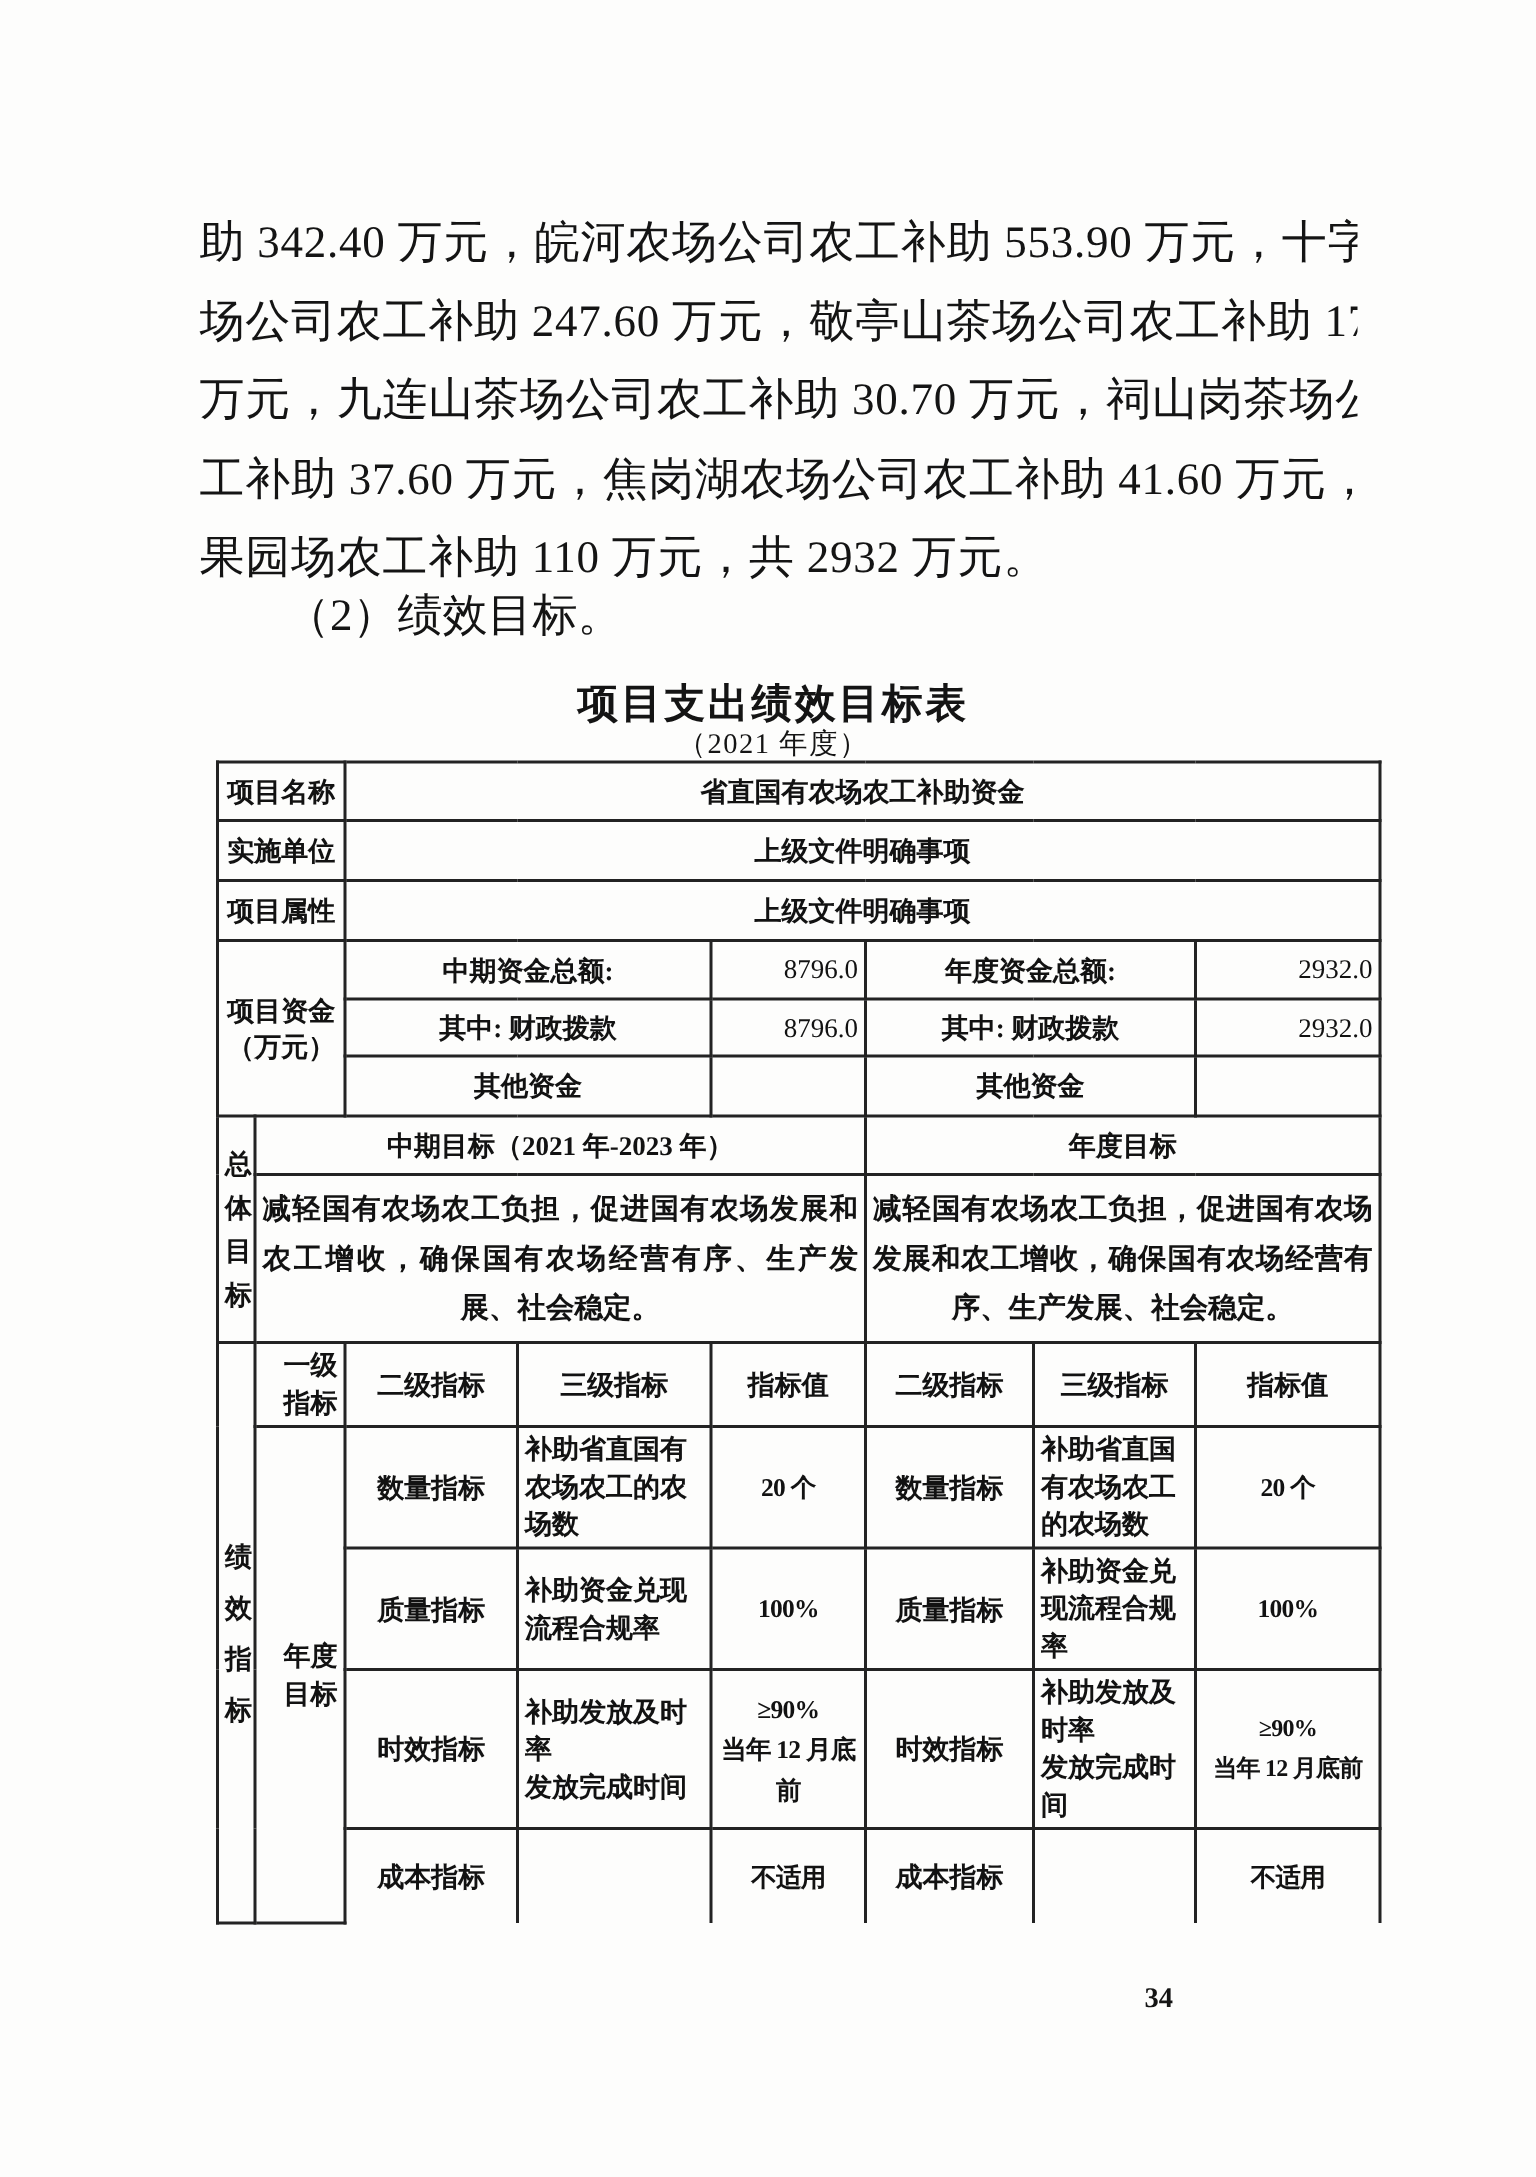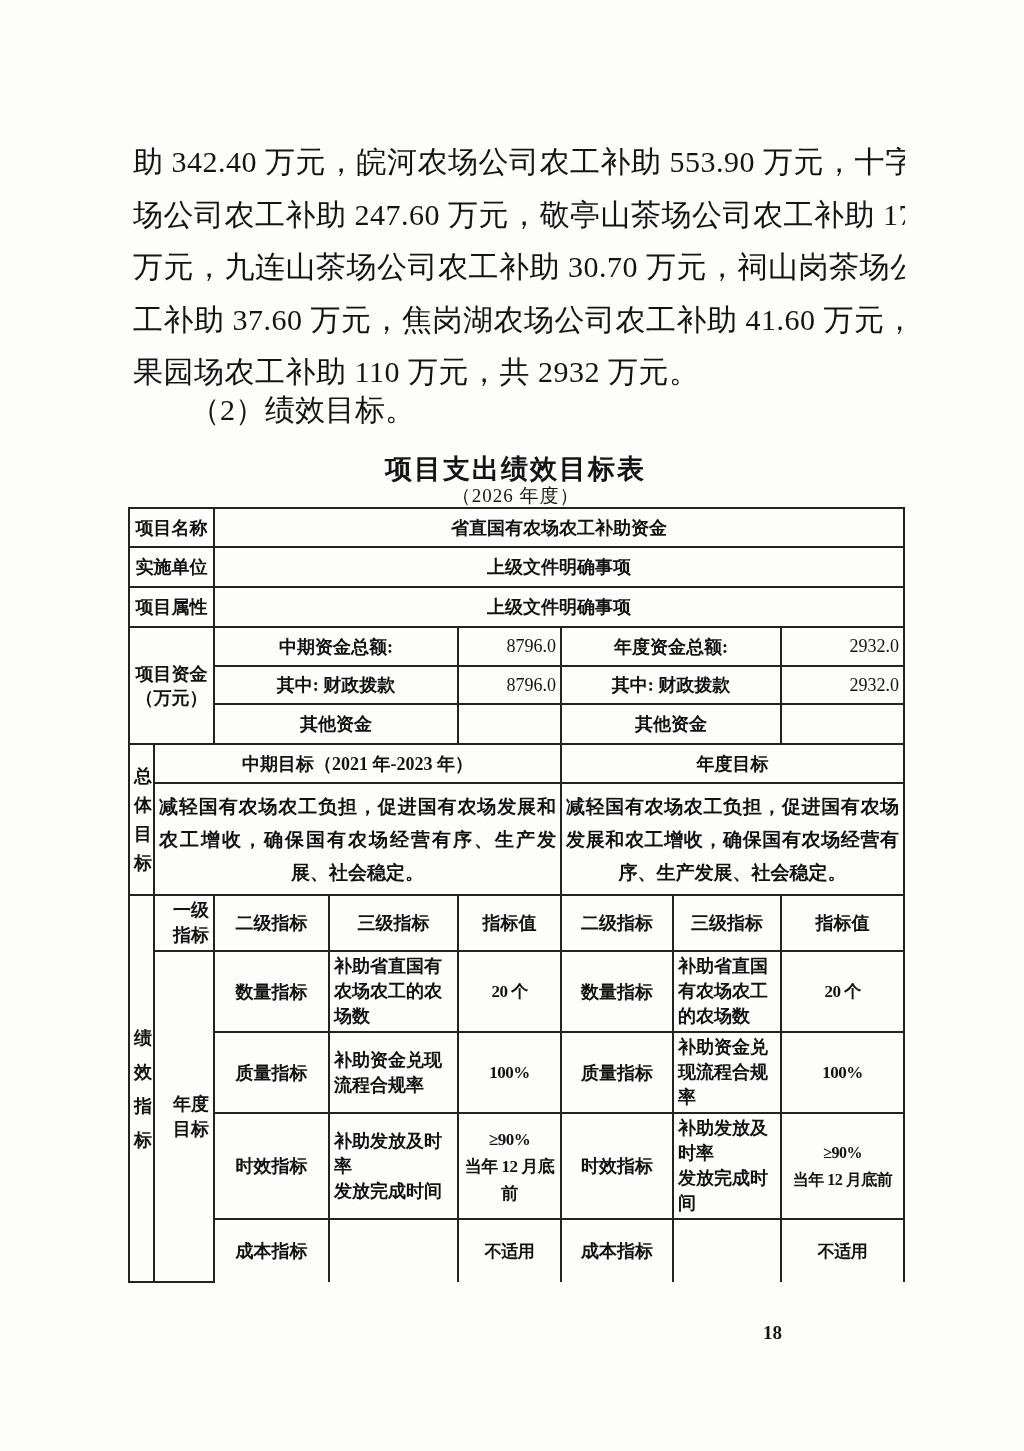--- a/index.html
+++ b/index.html
@@ -29,21 +29,21 @@
   .tbl-title{
     position:absolute;left:128px;top:441px;width:775px;
     text-align:center;font-size:27px;font-weight:bold;letter-spacing:2px;margin-top:10px;
   }
   .tbl-sub{
     position:absolute;left:128px;top:483px;width:775px;
     text-align:center;font-size:19px;letter-spacing:1px;
   }
   
   table.goal{
-    position:absolute;left:128px;top:507px;width:775px;
+    position:absolute;left:144px;top:507px;width:775px;
     border-collapse:collapse;table-layout:fixed;
     font-size:18px;font-weight:bold;color:#121212;
   }
   table.goal td{
     border:2px solid #232323;
     padding:2px 4px;vertical-align:middle;
     overflow:hidden;
   }
   td.cc{text-align:center;}
   td.cl{text-align:center;padding-left:6px;}
@@ -91,21 +91,21 @@
     <div class="para-line">助 342.40 万元，皖河农场公司农工补助 553.90 万元，十字铺茶</div>
     <div class="para-line">场公司农工补助 247.60 万元，敬亭山茶场公司农工补助 173.50</div>
     <div class="para-line">万元，九连山茶场公司农工补助 30.70 万元，祠山岗茶场公司农</div>
     <div class="para-line">工补助 37.60 万元，焦岗湖农场公司农工补助 41.60 万元，砀山</div>
     <div class="para-line last">果园场农工补助 110 万元，共 2932 万元。</div>
   </div>
 
   <div class="sec-heading">（2）绩效目标。</div>
 
   <div class="tbl-title">项目支出绩效目标表</div>
-  <div class="tbl-sub">（2026 年度）</div>
+  <div class="tbl-sub">（2021 年度）</div>
 
   <table class="goal">
     <colgroup>
       <col style="width:25px">
         <col style="width:60px">
         <col style="width:115px">
         <col style="width:129px">
       <col style="width:103px">
         <col style="width:112px">
         <col style="width:108px">
@@ -204,14 +204,14 @@
       <td class="cc">成本指标</td>
       <td class="l3"></td>
       <td class="ival">不适用</td>
       <td class="cc">成本指标</td>
       <td class="l3"></td>
       <td class="ival">不适用</td>
     </tr>
   </tbody>
     </table>
 
-  <div class="page-num">18</div>
+  <div class="page-num">34</div>
 </div>
 
 </body></html>

